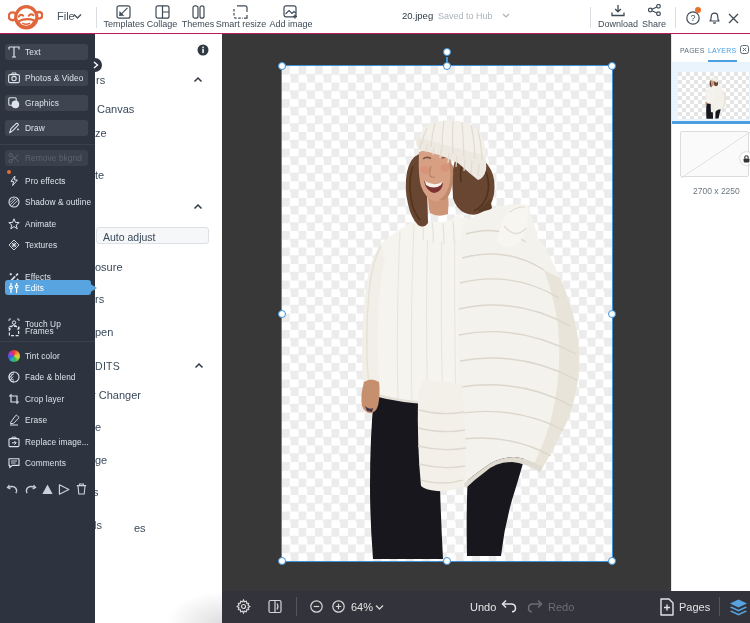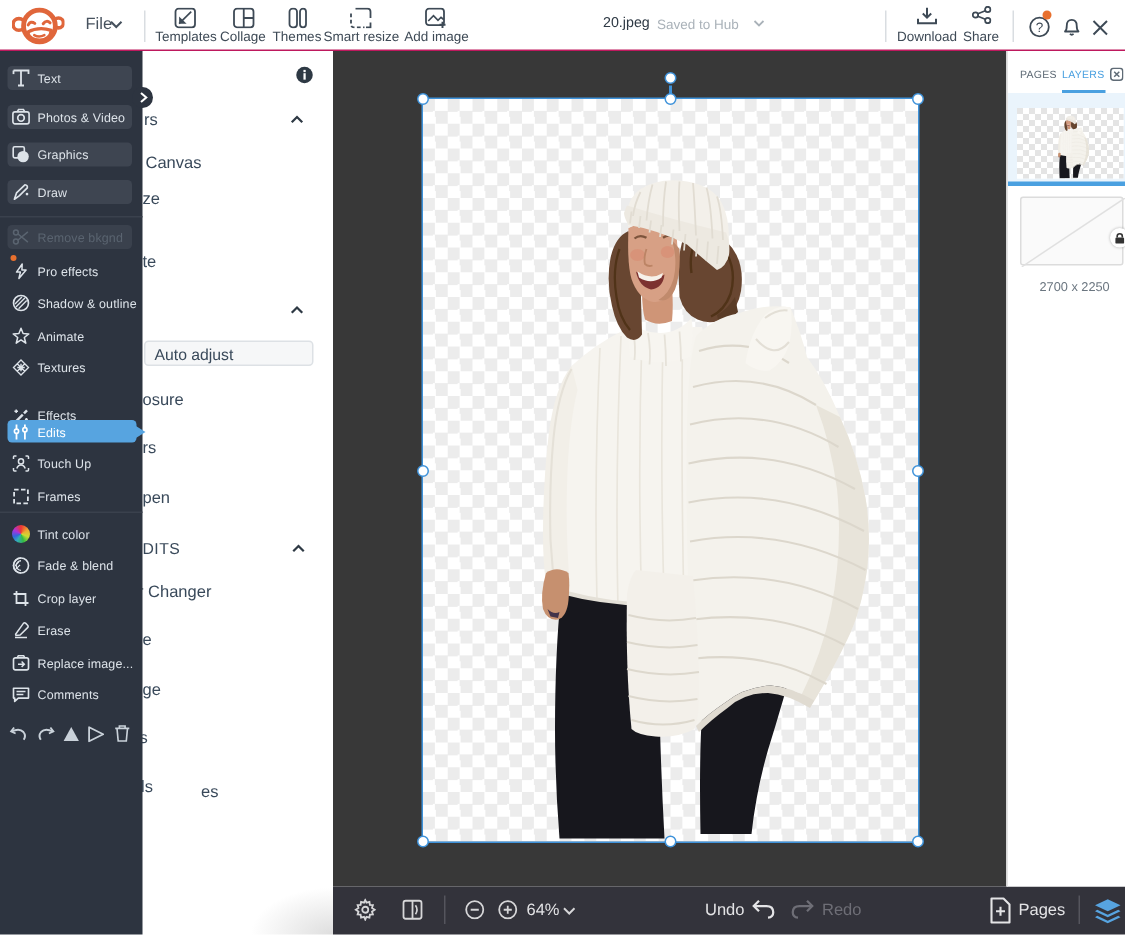--- a/index.html
+++ b/index.html
@@ -249,21 +249,21 @@
       <path d="M0 0 L8 5 L0 10 Z" fill="#57a4e0"></path>
     </svg>
   <div class="srow" style="top:246px;">
     <svg class="sicon" viewBox="0 0 12 12">
         <path d="M3 1 V4 M3 7 V11 M8.6 1 V3 M8.6 6 V11" stroke="#fff" stroke-width="1.2"></path>
         <circle cx="3" cy="5.5" r="1.4" fill="none" stroke="#fff" stroke-width="1.1"></circle>
         <circle cx="8.6" cy="4.5" r="1.4" fill="none" stroke="#fff" stroke-width="1.1"></circle>
       </svg>
     <div class="slabel" style="color:#fff;">Edits</div>
   </div>
-  <div class="srow" style="top:267px;">
+  <div class="srow" style="top:282px;">
     <svg class="sicon" viewBox="0 0 12 12">
         <path d="M1 3 V1.6 Q1 1 1.6 1 H3 M9 1 H10.4 Q11 1 11 1.6 V3 M11 9 V10.4 Q11 11 10.4 11 H9 M3 11 H1.6 Q1 11 1 10.4 V9" fill="none" stroke="#dde3e9" stroke-width="1"></path>
         <circle cx="6" cy="4.6" r="1.7" fill="none" stroke="#dde3e9" stroke-width="1"></circle>
         <path d="M3.2 9.4 Q4 7 6 7 Q8 7 8.8 9.4" fill="none" stroke="#dde3e9" stroke-width="1"></path>
       </svg>
     <div class="slabel">Touch Up</div>
   </div>
   <div class="srow" style="top:288.5px;">
     <svg class="sicon" viewBox="0 0 12 12">
         <rect x="1.4" y="1.4" width="9.2" height="9.2" fill="none" stroke="#dde3e9" stroke-width="1.2" stroke-dasharray="3 1.6"></rect>

